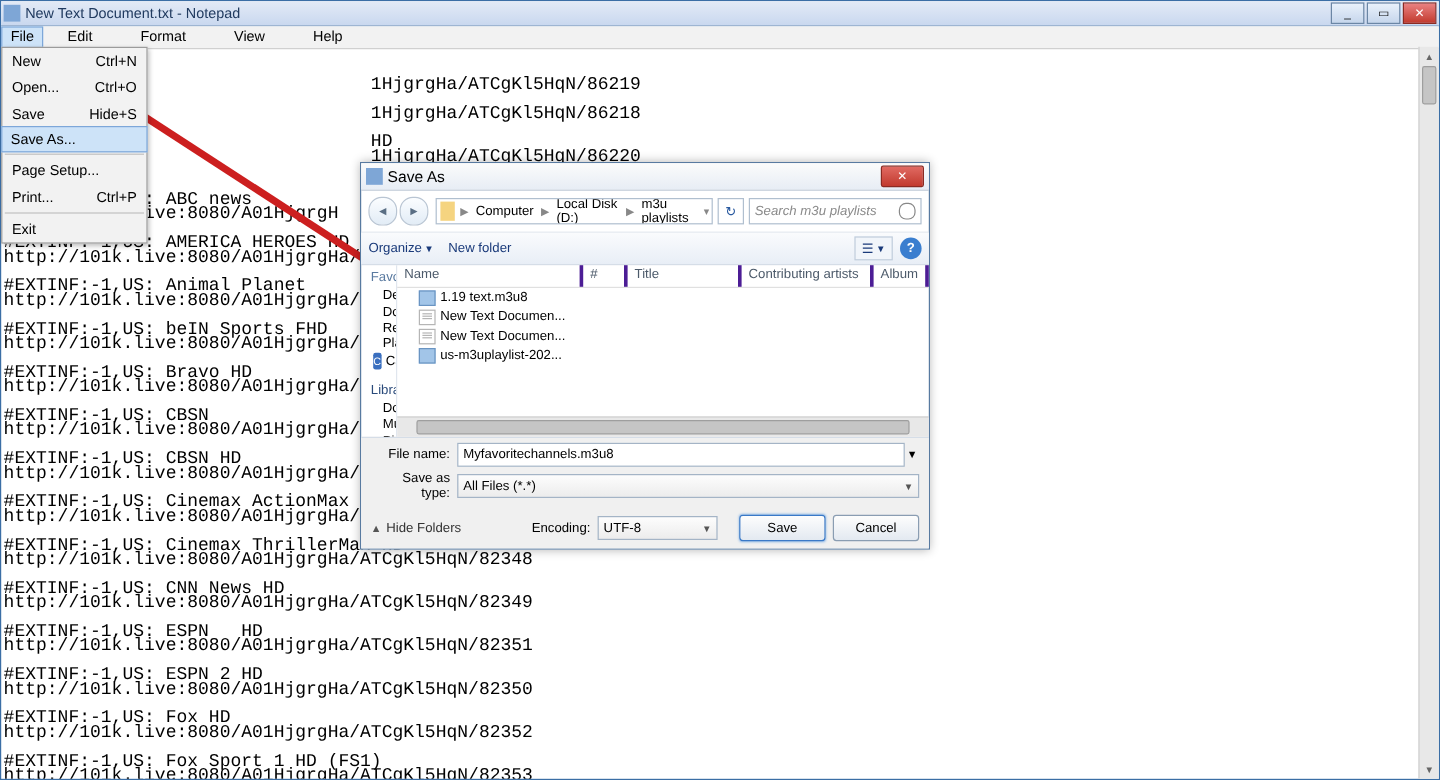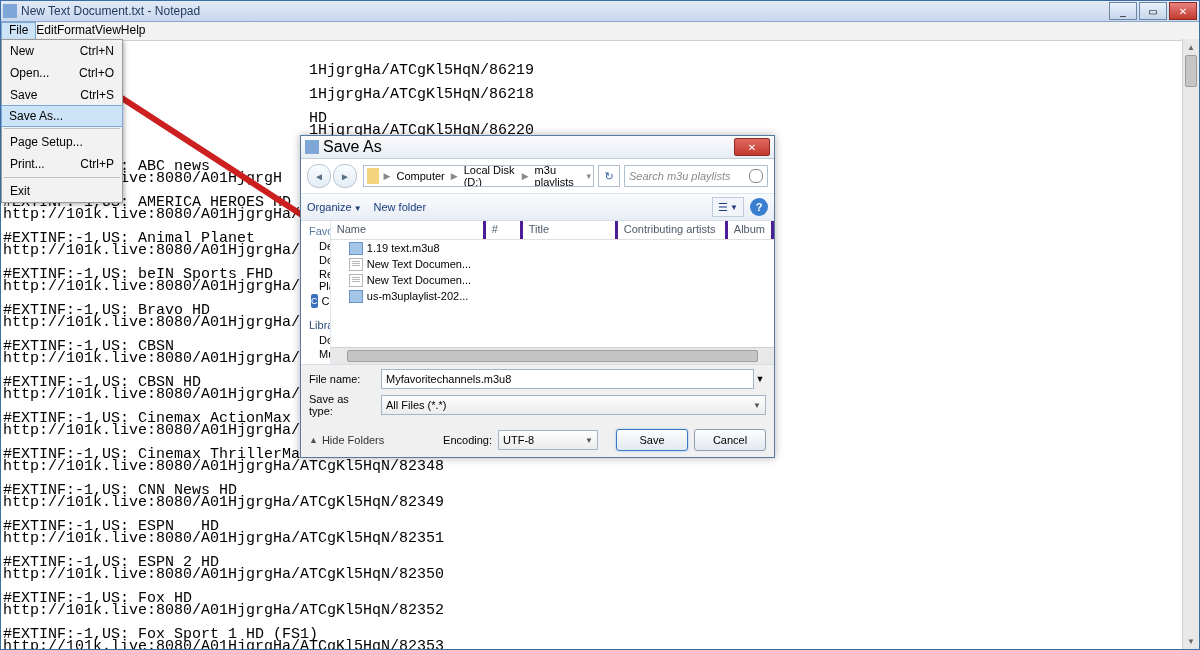--- a/index.html
+++ b/index.html
@@ -4,38 +4,38 @@
 <style>
 html,body{margin:0;padding:0;font-family:"Segoe UI",Tahoma,sans-serif;font-size:11px;color:#000;background:#fff;overflow:hidden}
 .window{width:1200px;height:650px;position:relative;border:1px solid #3b6ea5;box-sizing:border-box}
 .titlebar{height:20px;background:linear-gradient(#e3eaf6,#c9d8ef);display:flex;align-items:center;padding:0 2px;border-bottom:1px solid #89a5c7}
 .titlebar .icon{width:14px;height:14px;background:#7ea6d6;margin-right:4px}
 .titlebar .title{flex:1;font-size:12px;color:#203a5f}
 .winbtns{display:flex}
 .winbtn{width:26px;height:16px;border:1px solid #6b86a5;margin-left:2px;background:linear-gradient(#e9f1fb,#c6d6ec);font-size:10px;display:flex;align-items:center;justify-content:center}
 .winbtn.close{background:linear-gradient(#e98181,#c23a2e);color:#fff;border-color:#8b2a22}
 .menubar{height:18px;background:#f2f2f2;border-bottom:1px solid #d0d0d0;display:flex;align-items:stretch;font-size:12px}
-.menubar .mitem{padding:1px 0;cursor:default}
+.menubar .mitem{padding:1px 20px;cursor:default}
 .menubar .mitem.open{background:#cde3f8;border:1px solid #7da7d9;padding:0 7px}
 .dropdown{position:absolute;top:38px;left:0;width:120px;background:#f2f2f2;border:1px solid #9b9b9b;box-shadow:2px 2px 4px rgba(0,0,0,.25);z-index:5;font-size:12px}
 .dropdown .drow{display:flex;padding:4px 8px;justify-content:space-between}
 .dropdown .drow.hl{background:#cde3f8;border:1px solid #7da7d9;margin:-1px;padding:3px 7px}
 .dropdown .sep{height:1px;background:#c0c0c0;margin:2px 2px}
 .editor{position:absolute;top:38px;left:0;right:16px;bottom:0;white-space:pre;font-family:"Lucida Console","Courier New",monospace;font-size:15px;line-height:12px;padding:2px;overflow:hidden}
 .scroll-v{position:absolute;top:38px;right:0;bottom:0;width:16px;background:#e8e8e8;border-left:1px solid #cfcfcf}
 .scroll-v .thumb{position:absolute;top:16px;left:2px;right:2px;height:30px;background:#c5c5c5;border:1px solid #9e9e9e;border-radius:2px}
 .scroll-v .arr{position:absolute;left:0;right:0;height:16px;display:flex;align-items:center;justify-content:center;font-size:8px;color:#666}
 .scroll-v .arr.up{top:0}.scroll-v .arr.dn{bottom:0}
 .arrow-line{position:absolute;width:300px;height:6px;background:#cc1f1f;left:110px;top:87px;transform-origin:0 3px;transform:rotate(33deg);z-index:4}
 .arrow-head{position:absolute;left:360px;top:244px;width:0;height:0;border-left:22px solid #cc1f1f;border-top:12px solid transparent;border-bottom:12px solid transparent;transform:rotate(33deg);z-index:4}
 
 .dialog{position:absolute;left:299px;top:134px;width:473px;height:321px;background:#fff;border:1px solid #587aa0;box-shadow:0 0 8px rgba(0,0,0,.3);z-index:10;display:flex;flex-direction:column}
 .dlg-title{height:22px;background:linear-gradient(#fbfbfb,#e7edf5);border-bottom:1px solid #c2ccd9;display:flex;align-items:center;padding:0 4px}
 .dlg-title .icon{width:14px;height:14px;background:#7ea6d6;margin-right:4px}
-.dlg-title .t{flex:1;font-size:16px}
+.dlg-title .t{flex:1;font-size:13px}
 .dlg-x{width:34px;height:16px;background:linear-gradient(#e06a62,#c23a2e);color:#fff;border:1px solid #8b2a22;display:flex;align-items:center;justify-content:center;border-radius:2px;font-size:10px}
 .dlg-nav{height:28px;padding:3px 6px;display:flex;align-items:center;border-bottom:1px solid #e0e6ee}
 .navbtn{width:22px;height:22px;border:1px solid #b9c5d3;border-radius:11px;background:linear-gradient(#fbfdff,#e2ecf6);display:flex;align-items:center;justify-content:center;margin-right:2px;font-size:10px;color:#5a6e84}
 .crumbbar{flex:1;height:20px;border:1px solid #b0bfcf;background:#fff;margin:0 4px;display:flex;align-items:center;font-size:11px;overflow:hidden}
 .crumbbar .ic{width:16px;height:16px;background:#f5d480;margin:0 3px}
 .crumbbar .seg{padding:0 4px}
 .crumbbar .car{color:#888;padding:0 2px;font-size:9px}
 .refresh{width:20px;height:20px;border:1px solid #b0bfcf;background:#fff;margin-right:4px;display:flex;align-items:center;justify-content:center;color:#2a5aa0}
 .searchbox{width:134px;height:20px;border:1px solid #b0bfcf;background:#fff;display:flex;align-items:center;padding:0 4px;color:#8a8a8a;font-style:italic}
 .searchbox .sic{width:12px;height:12px;border:1px solid #888;border-radius:6px;margin-left:auto}
@@ -68,21 +68,21 @@
 .filelist{flex:1;overflow:hidden}
 .frow{display:flex;align-items:center;height:16px;padding-left:18px;font-size:11px}
 .fic{width:14px;height:13px;margin-right:4px;display:inline-block}
 .fic.txt{background:#fff;border:1px solid #b5b5b5;box-sizing:border-box;position:relative}
 .fic.txt::after{content:"";position:absolute;top:2px;left:2px;right:2px;height:1px;background:#b5b5b5;box-shadow:0 2px 0 #b5b5b5,0 4px 0 #b5b5b5}
 .fic.m3u{background:#a2c5e8;border:1px solid #6a94c2;box-sizing:border-box}
 .hscroll{height:16px;background:#e8e8e8;border-top:1px solid #cfcfcf;position:relative}
 .hscroll .th{position:absolute;left:16px;right:16px;top:2px;bottom:2px;background:#c5c5c5;border:1px solid #9e9e9e;border-radius:2px}
 .controls{border-top:1px solid #d5dde7;background:#f0f0f0;padding:4px 8px}
 .ctrl-row{display:flex;align-items:center;margin-bottom:4px}
-.ctrl-lbl{width:66px;text-align:left;margin-right:6px;font-size:11px}
+.ctrl-lbl{width:66px;text-align:right;margin-right:6px;font-size:11px}
 .ctrl-inp{flex:1;height:18px;border:1px solid #a4b4c6;background:#fff;padding:0 4px;font-size:11px;display:flex;align-items:center}
 .ctrl-dd{flex:1;height:18px;border:1px solid #a4b4c6;background:linear-gradient(#fdfdfd,#ececec);padding:0 4px;font-size:11px;display:flex;align-items:center;position:relative}
 .ctrl-dd::after{content:"▼";font-size:8px;position:absolute;right:4px;color:#555}
 .footer{display:flex;align-items:center;padding:4px 8px 6px 8px;background:#f0f0f0}
 .hidef{font-size:11px;color:#333;display:flex;align-items:center}
 .hidef .car3{font-size:9px;margin-right:4px;color:#555}
 .footer .sp{flex:1}
 .enc-lbl{font-size:11px;margin-right:6px}
 .enc-dd{width:90px;height:18px;border:1px solid #a4b4c6;background:linear-gradient(#fdfdfd,#ececec);padding:0 4px;font-size:11px;display:flex;align-items:center;position:relative;margin-right:12px}
 .enc-dd::after{content:"▼";font-size:8px;position:absolute;right:4px;color:#555}
@@ -116,21 +116,21 @@
     <div class="drow">
         <span>New</span>
         <span>Ctrl+N</span>
       </div>
     <div class="drow">
         <span>Open...</span>
         <span>Ctrl+O</span>
       </div>
     <div class="drow">
         <span>Save</span>
-        <span>Ctrl+S</span>
+        <span>Hide+S</span>
       </div>
     <div class="drow hl">
         <span>Save As...</span>
         <span></span>
       </div>
     <div class="sep"></div>
     <div class="drow">
         <span>Page Setup...</span>
         <span></span>
       </div>

